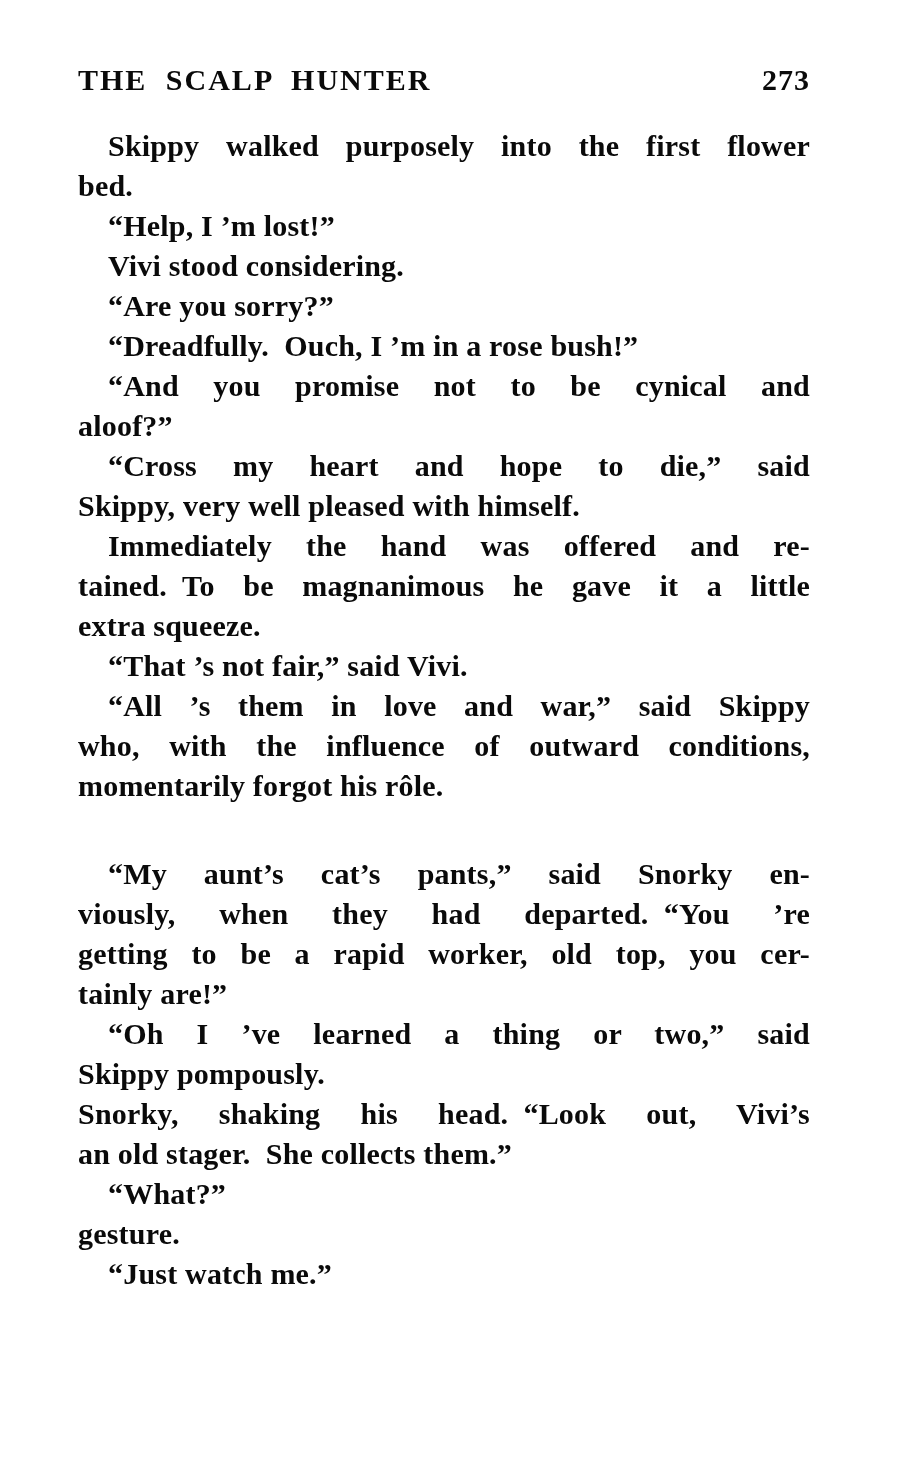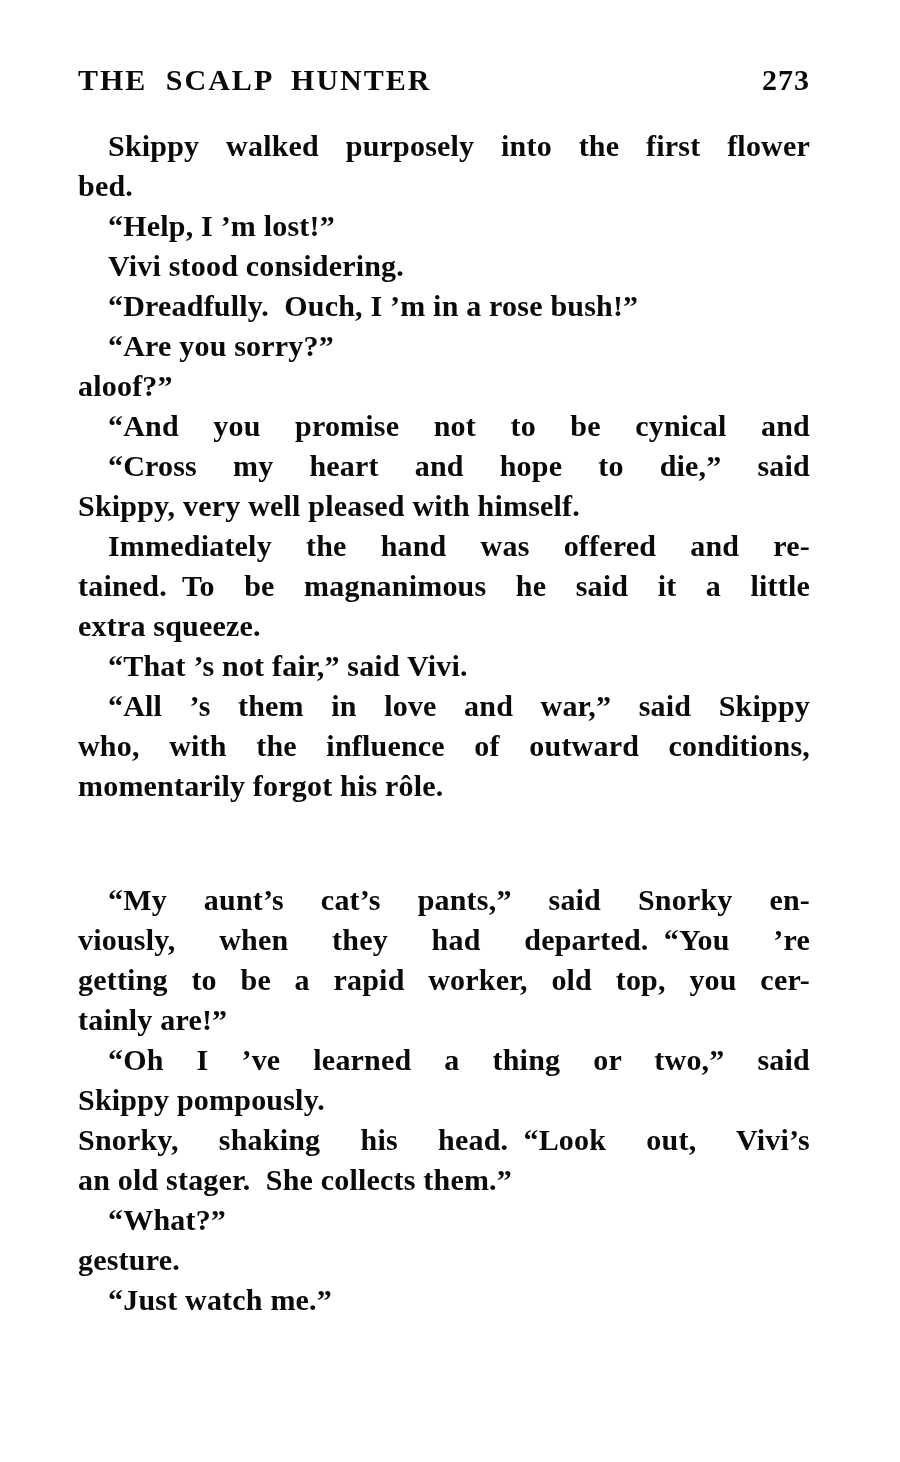--- a/index.html
+++ b/index.html
@@ -51,21 +51,21 @@
     letter-spacing: 0.2px;
   }
   .line.justify {
     text-align: justify;
     text-align-last: justify;
   }
   .line.indent {
     text-indent: 30px;
   }
   .para.break-before {
-    margin-top: 74px;
+    margin-top: 48px;
   }
 </style>
 </head>
 <body>
 
 <div class="page">
   <div class="running-header">
     <span class="header-title">THE SCALP HUNTER</span>
     <span class="page-number">273</span>
   </div>
@@ -74,36 +74,36 @@
         <div class="line justify indent">Skippy walked purposely into the first flower</div>
         <div class="line">bed.</div>
       </div>
       <div class="para">
         <div class="line indent">“Help, I ’m lost!”</div>
       </div>
       <div class="para">
         <div class="line indent">Vivi stood considering.</div>
       </div>
       <div class="para">
+        <div class="line indent">“Are you sorry?”</div>
+      </div>
+      <div class="para">
         <div class="line indent">“Dreadfully. Ouch, I ’m in a rose bush!”</div>
       </div>
       <div class="para">
-        <div class="line indent">“Are you sorry?”</div>
-      </div>
-      <div class="para">
+        <div class="line justify indent">“And you promise not to be cynical and</div>
         <div class="line">aloof?”</div>
-        <div class="line justify indent">“And you promise not to be cynical and</div>
       </div>
       <div class="para">
         <div class="line justify indent">“Cross my heart and hope to die,” said</div>
         <div class="line">Skippy, very well pleased with himself.</div>
       </div>
       <div class="para">
         <div class="line justify indent">Immediately the hand was offered and re-</div>
-        <div class="line justify">tained. To be magnanimous he said it a little</div>
+        <div class="line justify">tained. To be magnanimous he gave it a little</div>
         <div class="line">extra squeeze.</div>
       </div>
       <div class="para">
         <div class="line indent">“That ’s not fair,” said Vivi.</div>
       </div>
       <div class="para">
         <div class="line justify indent">“All ’s them in love and war,” said Skippy</div>
         <div class="line justify">who, with the influence of outward conditions,</div>
         <div class="line">momentarily forgot his rôle.</div>
       </div>

